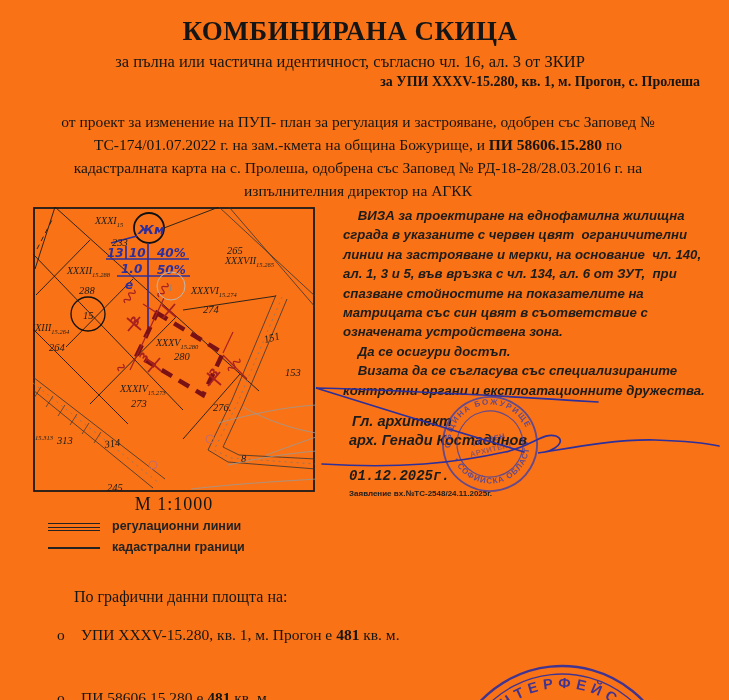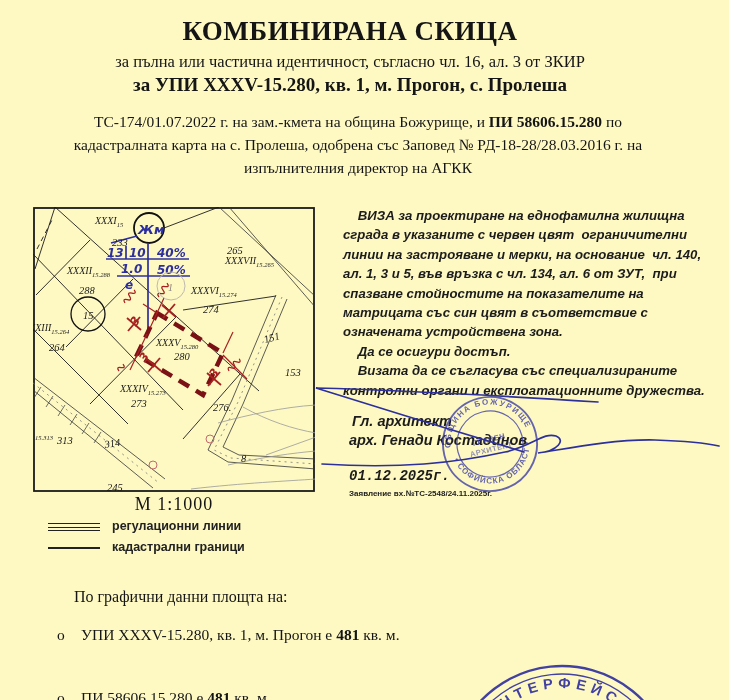--- a/index.html
+++ b/index.html
@@ -1,22 +1,22 @@
 <!DOCTYPE html>
 <html><head>
 <meta charset="utf-8">
 <style>
   html,body{margin:0;padding:0;background:#e8e8e8;}
-  .page{position:relative;width:729px;height:700px;background:#fef9c3;overflow:hidden;
+  .page{position:relative;width:729px;height:700px;background:#f97316;overflow:hidden;
         font-family:"Liberation Serif",serif;color:#151515;}
   .abs{position:absolute;}
   
   .title{left:0;top:16px;width:700px;text-align:center;font-size:27px;font-weight:bold;letter-spacing:.5px;}
   .sub1{left:0;top:52px;width:700px;text-align:center;font-size:16.5px;}
-  .sub2{left:0;top:74px;width:700px;text-align:center;font-size:19px;font-weight:bold;}
+  .sub2{left:0;top:74px;width:700px;text-align:right;font-size:14px;font-weight:bold;}
   .intro{left:8px;top:110px;width:700px;text-align:center;font-size:15.5px;line-height:23px;}
   
   .map-svg{left:33px;top:207px;}
   .scale{left:33px;top:494px;width:282px;text-align:center;font-size:18px;letter-spacing:1px;}
   .legend-row{height:14px;display:flex;align-items:center;}
   .leg-sym{width:52px;margin-left:15px;margin-right:12px;}
   .leg-sym .ln{border-top:1.4px solid #222;margin-top:2.2px;}
   .leg-label{font-family:"Liberation Sans",sans-serif;font-size:12.5px;font-weight:bold;color:#222;}
   
   .viza{left:343px;top:206px;width:388px;font-family:"Liberation Sans",sans-serif;
@@ -44,20 +44,21 @@
 </head>
 <body>
 
 <div class="page">
 
   <div class="abs title">КОМБИНИРАНА СКИЦА</div>
   <div class="abs sub1">за пълна или частична идентичност, съгласно чл. 16, ал. 3 от ЗКИР</div>
   <div class="abs sub2">за УПИ XXXV-15.280, кв. 1, м. Прогон, с. Пролеша</div>
 
   <div class="abs intro">
+    <div>от проект за изменение на ПУП- план за регулация и застрояване, одобрен със Заповед №</div>
     <div><span>ТС-174/01.07.2022 г. на зам.-кмета на община Божурище, и </span><b>ПИ 58606.15.280</b><span> по</span></div>
     <div>кадастралната карта на с. Пролеша, одобрена със Заповед № РД-18-28/28.03.2016 г. на</div>
     <div>изпълнителния директор на АГКК</div>
   </div>
 
   <svg class="abs map-svg" width="282" height="285" viewBox="0 0 282 285">
     <rect x="1" y="1" width="280" height="283" fill="none" stroke="#1b1b1b" stroke-width="1.8"></rect>
 
     <g stroke="#1b1b1b" stroke-width="0.9" fill="none">
       <line x1="2" y1="62" x2="22" y2="0"></line>

